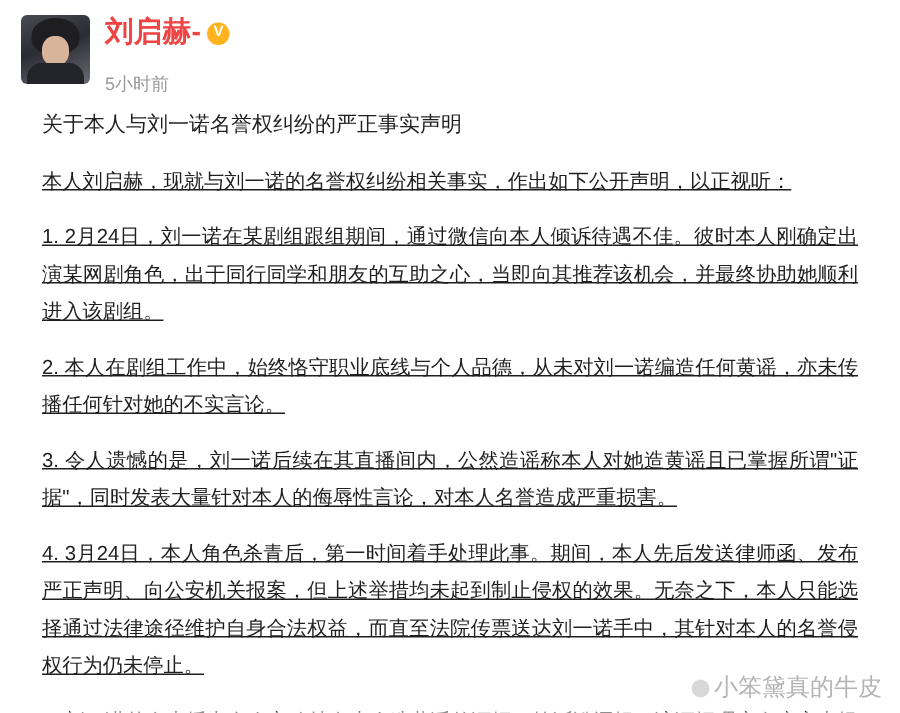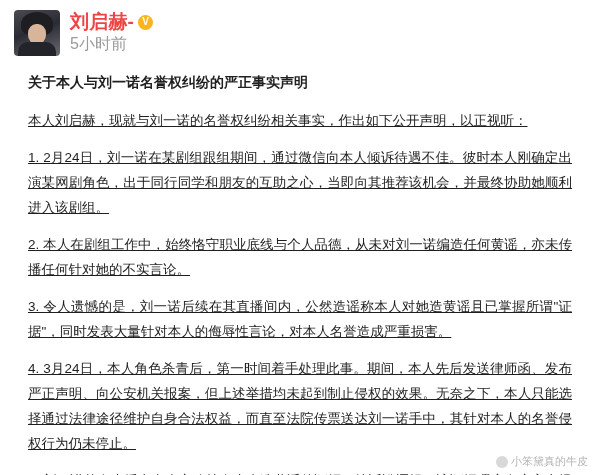--- a/index.html
+++ b/index.html
@@ -89,56 +89,56 @@
     content: "V";
     position: absolute;
     left: 0; right: 0; top: -1px;
     text-align: center;
     font-size: 10px;
     color: #ffffff;
     font-weight: bold;
     line-height: 16px;
   }
   .meta-row {
-    margin-top: 4px;
-    font-size: 16px;
+    margin-top: 16px;
+    font-size: 12px;
     color: #9a9a9a;
     line-height: 16px;
     display: flex;
     align-items: flex-end;
     gap: 5px;
   }
   .meta-source {
     color: #9a9a9a;
   }
   
   .content {
     margin-top: 8px;
     padding: 0 14px 0 14px;
     font-size: 13.5px;
     line-height: 25px;
     color: #1f1f1f;
     text-align: justify;
   }
   .content .title {
-    font-weight: bold;
+    font-weight: normal;
     font-size: 14px;
     margin-bottom: 14px;
     line-height: 24px;
   }
   .content p {
     margin: 0 0 12px 0;
     text-decoration: underline;
   }
   
   .watermark {
     position: absolute;
     right: 12px;
     bottom: 6px;
-    font-size: 11px;
+    font-size: 16px;
     color: #b4b4b4;
     display: flex;
     align-items: center;
     gap: 3px;
   }
   .wm-logo {
     width: 12px; height: 12px;
     border-radius: 50%;
     background: #d8d8d8;
     display: inline-block;

